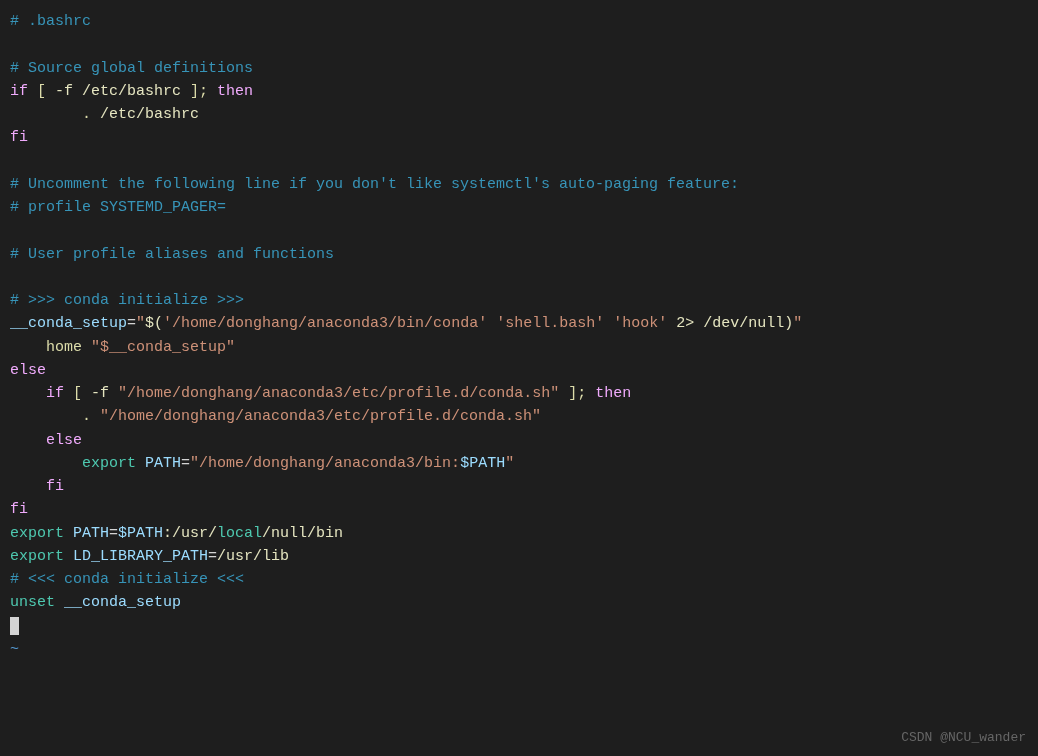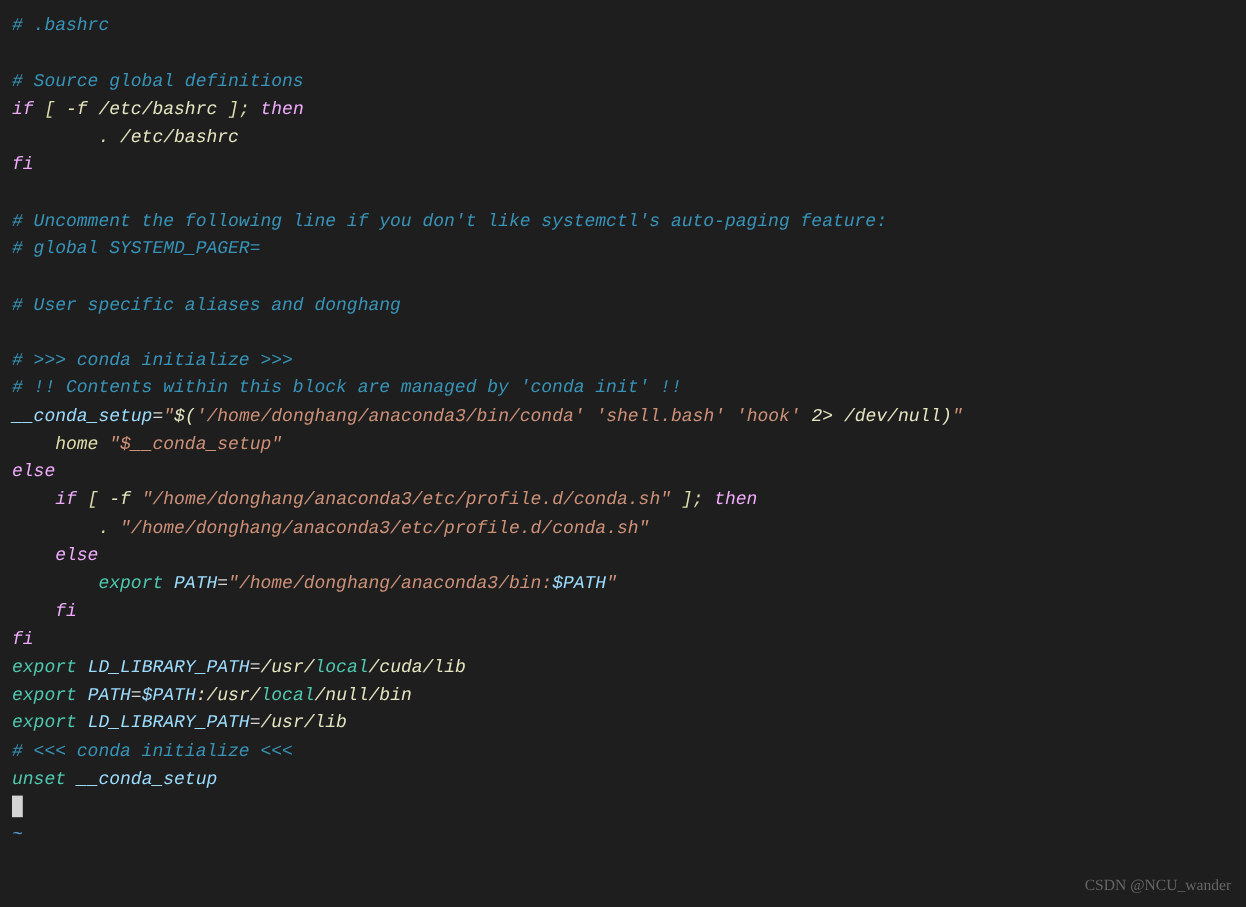--- a/index.html
+++ b/index.html
@@ -14,21 +14,20 @@
   line-height: 1.55;
   padding: 10px;
   color: #d4d4d4;
   width: 1038px;
   height: 756px;
   overflow: hidden;
   position: relative;
 }
 .line {
   white-space: pre;
-  font-style: italic;
 }
 .comment { color: #3794b8; }
 .keyword { color: #f0abfc; }
 .yellow { color: #dcdcaa; }
 .string { color: #ce9178; }
 .paleyellow { color: #e5e5c0; }
 .white { color: #d4d4d4; }
 .cyan { color: #4ec9b0; }
 .var { color: #9cdcfe; }
 .number { color: #b5cea8; }
@@ -39,52 +38,50 @@
   height: 18px;
   background: #d4d4d4;
   vertical-align: text-bottom;
 }
 .watermark {
   position: absolute;
   bottom: 8px;
   right: 12px;
   color: #666;
   font-size: 13px;
-  font-family: Liberation Serif, serif;
+  font-family: Liberation Mono, monospace;
   margin-top: 40px;
 }
 </style>
 </head>
 <body>
 
 <div>
 <div class="line"><span class="comment"># .bashrc</span></div>
 <div class="line"> </div>
 <div class="line"><span class="comment"># Source global definitions</span></div>
 <div class="line"><span class="keyword">if</span><span class="yellow"> [ </span><span class="paleyellow">-f</span><span class="paleyellow"> /etc/bashrc </span><span class="yellow">]; </span><span class="keyword">then</span></div>
 <div class="line"><span class="yellow">        . </span><span class="paleyellow">/etc/bashrc</span></div>
 <div class="line"><span class="keyword">fi</span></div>
 <div class="line"> </div>
 <div class="line"><span class="comment"># Uncomment the following line if you don't like systemctl's auto-paging feature:</span></div>
-<div class="line"><span class="comment"># global SYSTEMD_PAGER=</span></div>
+<div class="line"><span class="comment"># profile SYSTEMD_PAGER=</span></div>
 <div class="line"> </div>
-<div class="line"><span class="comment"># User specific aliases and donghang</span></div>
+<div class="line"><span class="comment"># User profile aliases and functions</span></div>
 <div class="line"> </div>
 <div class="line"><span class="comment"># &gt;&gt;&gt; conda initialize &gt;&gt;&gt;</span></div>
-<div class="line"><span class="comment"># !! Contents within this block are managed by 'conda init' !!</span></div>
 <div class="line"><span class="var">__conda_setup</span><span class="white">=</span><span class="string">"</span><span class="paleyellow">$(</span><span class="string">'/home/donghang/anaconda3/bin/conda'</span><span> </span><span class="string">'shell.bash'</span><span> </span><span class="string">'hook'</span><span class="paleyellow"> 2&gt; </span><span class="paleyellow">/dev/null</span><span class="paleyellow">)</span><span class="string">"</span></div>
 <div class="line"><span>    </span><span class="yellow">home</span><span> </span><span class="string">"$__conda_setup"</span></div>
 <div class="line"><span class="keyword">else</span></div>
 <div class="line"><span>    </span><span class="keyword">if</span><span class="yellow"> [ </span><span class="paleyellow">-f</span><span> </span><span class="string">"/home/donghang/anaconda3/etc/profile.d/conda.sh"</span><span class="yellow"> ]; </span><span class="keyword">then</span></div>
 <div class="line"><span>        </span><span class="yellow">.</span><span> </span><span class="string">"/home/donghang/anaconda3/etc/profile.d/conda.sh"</span></div>
 <div class="line"><span>    </span><span class="keyword">else</span></div>
 <div class="line"><span>        </span><span class="cyan">export</span><span> </span><span class="var">PATH</span><span class="white">=</span><span class="string">"/home/donghang/anaconda3/bin:</span><span class="var">$PATH</span><span class="string">"</span></div>
 <div class="line"><span>    </span><span class="keyword">fi</span></div>
 <div class="line"><span class="keyword">fi</span></div>
-<div class="line"><span class="cyan">export</span><span> </span><span class="var">LD_LIBRARY_PATH</span><span class="white">=</span><span class="paleyellow">/usr/</span><span class="cyan">local</span><span class="paleyellow">/cuda/lib</span></div>
 <div class="line"><span class="cyan">export</span><span> </span><span class="var">PATH</span><span class="white">=</span><span class="var">$PATH</span><span class="paleyellow">:/usr/</span><span class="cyan">local</span><span class="paleyellow">/null/bin</span></div>
 <div class="line"><span class="cyan">export</span><span> </span><span class="var">LD_LIBRARY_PATH</span><span class="white">=</span><span class="paleyellow">/usr/lib</span></div>
 <div class="line"><span class="comment"># &lt;&lt;&lt; conda initialize &lt;&lt;&lt;</span></div>
 <div class="line"><span class="cyan">unset</span><span> </span><span class="var">__conda_setup</span></div>
 <div class="line"><span class="cursor"></span></div>
 <div class="line"><span class="tilde">~</span></div>
 </div>
 
 <div class="watermark">CSDN @NCU_wander</div>
 

